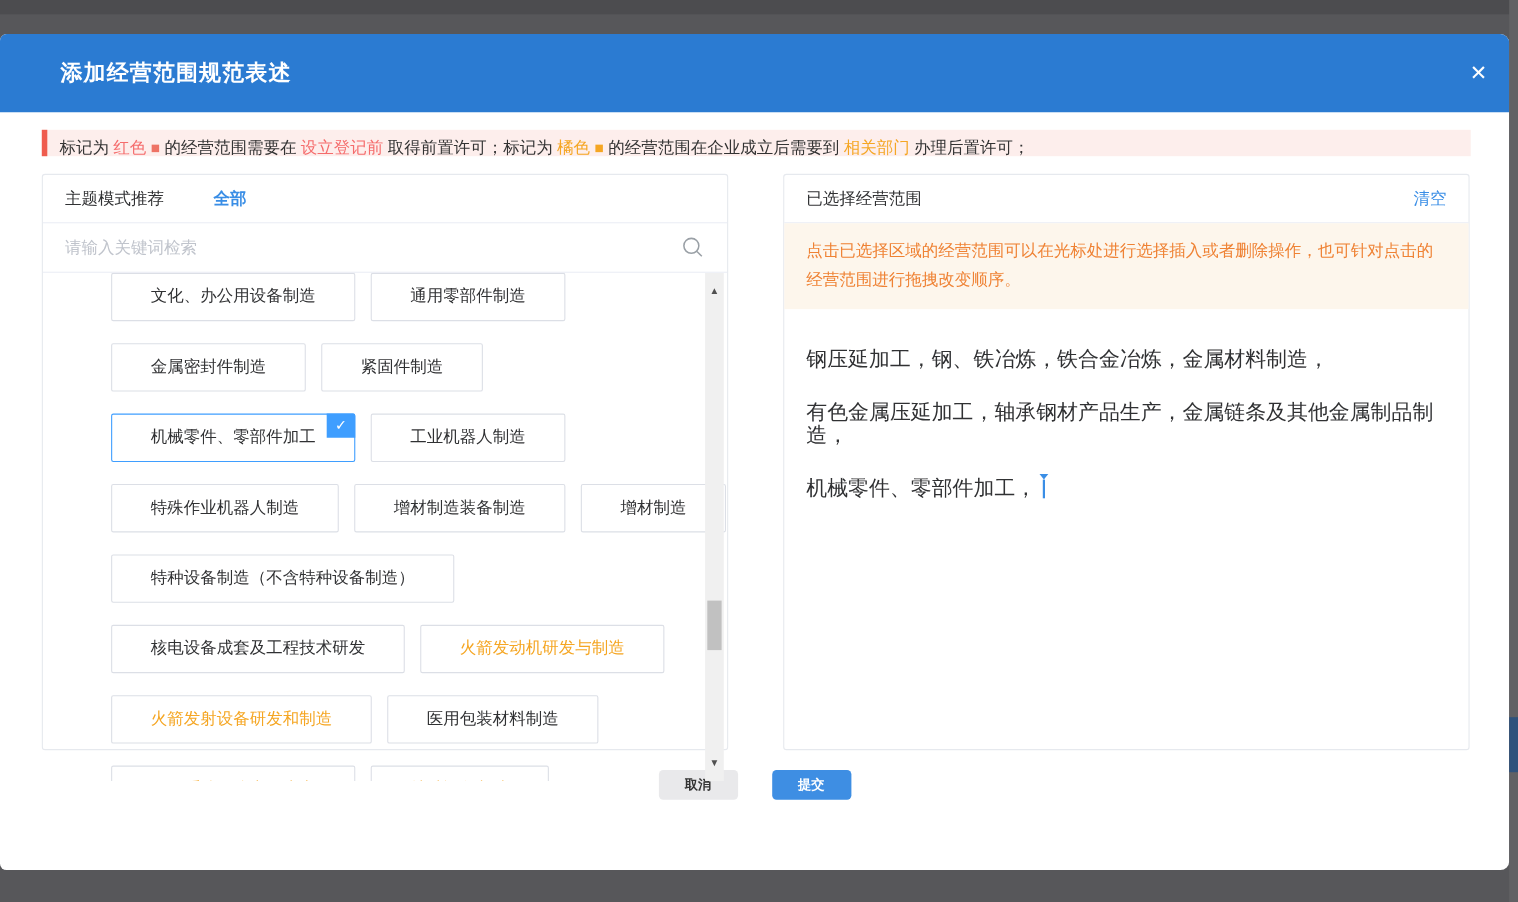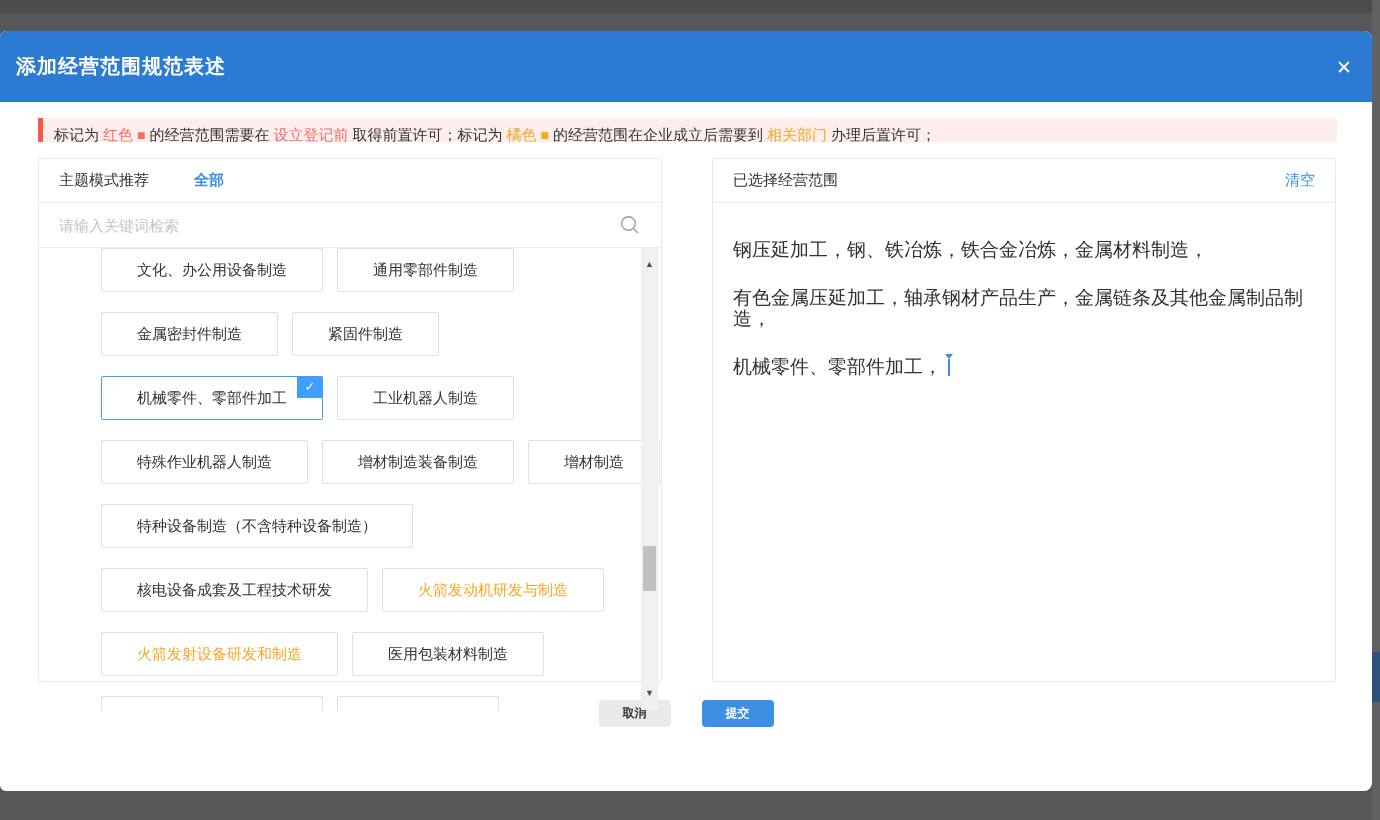--- a/index.html
+++ b/index.html
@@ -5,21 +5,21 @@
   * { margin:0; padding:0; box-sizing:border-box; }
   html,body { width:1380px; height:820px; overflow:hidden;
     font-family:"Liberation Sans","DejaVu Sans",sans-serif; }
   body { background:#57575a; position:relative; }
   .top-band { position:absolute; left:0; top:0; width:1380px; height:13px; background:#4c4c4f; }
 
   
   .modal { position:absolute; left:0; top:31px; width:1372px; height:760px;
     background:#ffffff; border-radius:6px 8px 8px 6px; }
   .modal-header { height:71px; background:#2b7bd2; border-radius:6px 8px 0 0;
-    display:flex; align-items:center; padding-left:16px; position:relative; }
+    display:flex; align-items:center; padding-left:55px; position:relative; }
   .modal-title { color:#ffffff; font-size:20px; font-weight:bold; letter-spacing:1px; }
   .modal-close { position:absolute; right:20px; top:50%; transform:translateY(-50%);
     color:#ffffff; font-size:19px; font-weight:bold; cursor:pointer; line-height:1; }
 
   
   .notice1 { margin:16px 35px 0 38px; height:24px; line-height:33px;
     background:#fdeeec; border-left:5px solid #ef5c4e; padding-left:9px;
     font-size:15px; color:#333; white-space:nowrap; overflow:hidden; }
   .notice1 span { margin:0 2px; }
   .t-red { color:#f56c6c; }
@@ -167,20 +167,21 @@
           <div class="sb-arrow down">▼</div>
         </div>
       </div>
     </div>
 
     <div class="panel">
       <div class="sel-header">
         <span class="sel-title">已选择经营范围</span>
         <span class="clear-link">清空</span>
       </div>
+      <div class="notice2">点击已选择区域的经营范围可以在光标处进行选择插入或者删除操作，也可针对点击的经营范围进行拖拽改变顺序。</div>
       <div class="sel-content">
         <div class="sel-line">钢压延加工，钢、铁冶炼，铁合金冶炼，金属材料制造，</div>
         <div class="sel-line">有色金属压延加工，轴承钢材产品生产，金属链条及其他金属制品制造，</div>
         <div class="sel-line">
           <span>机械零件、零部件加工，</span><span class="text-cursor"></span>
         </div>
       </div>
     </div>
   </div>
 

